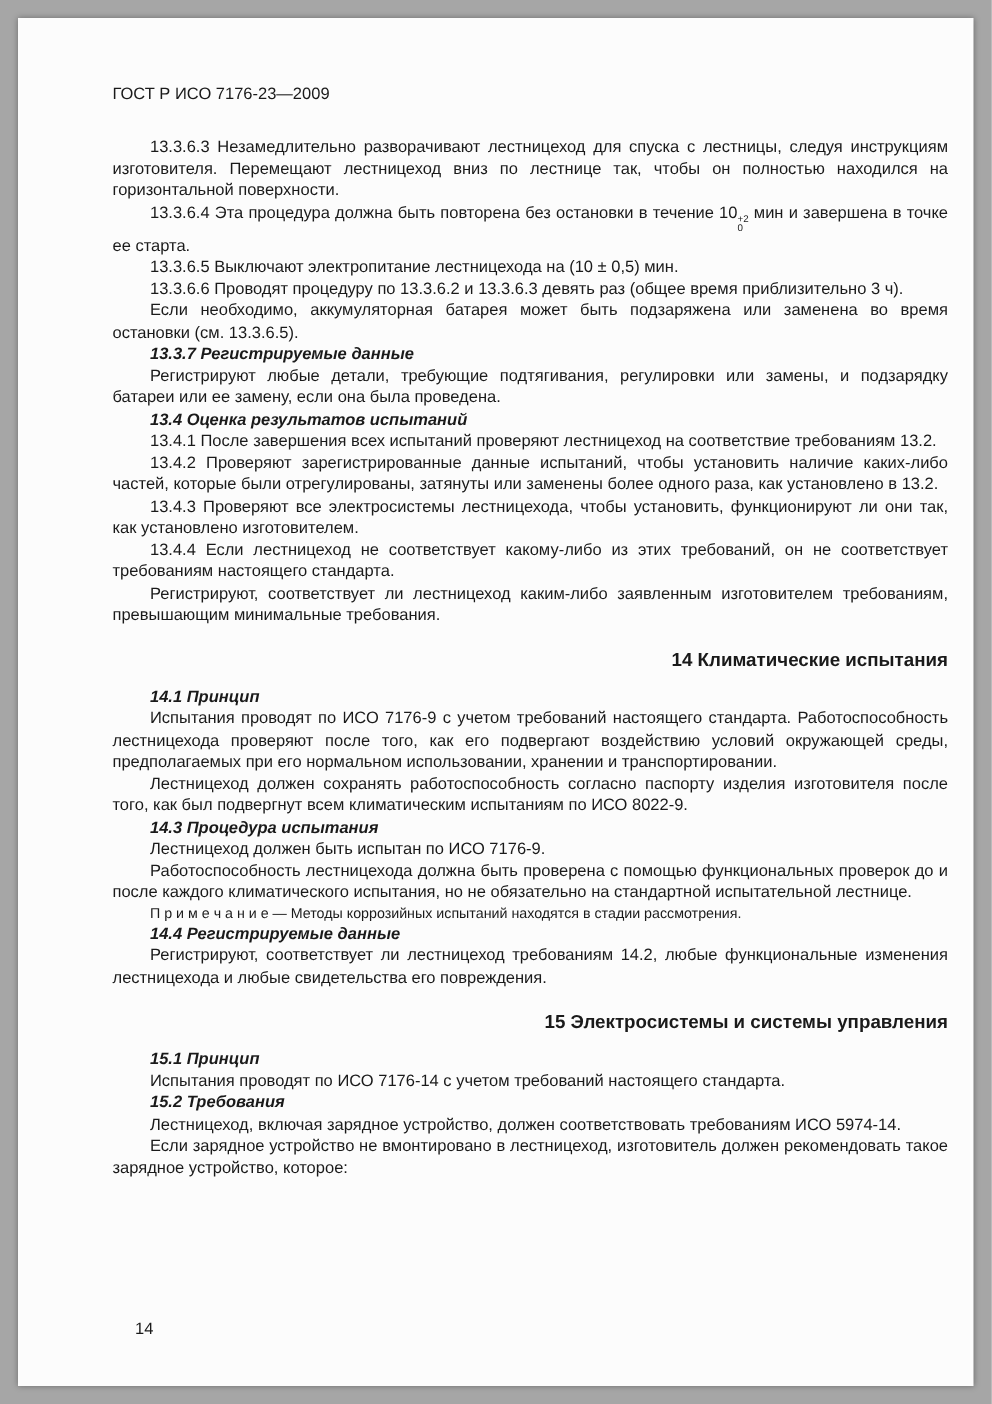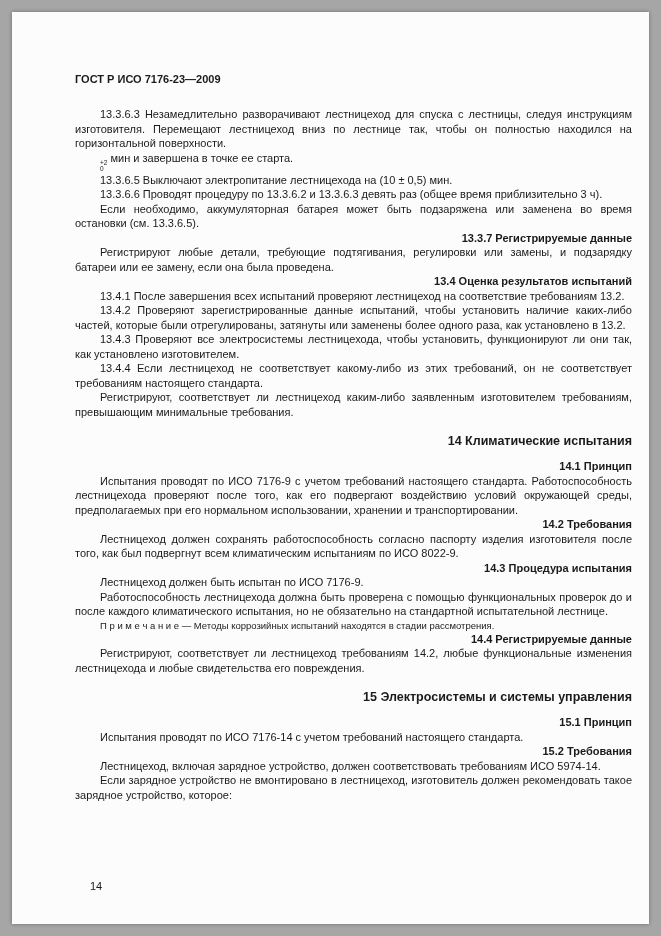--- a/index.html
+++ b/index.html
@@ -20,35 +20,36 @@
     top: 12px;
     width: 637px;
     height: 912px;
     background: #fcfcfc;
     box-sizing: border-box;
     padding: 45px 17px 0 63px;
     box-shadow: 0 0 4px rgba(0,0,0,0.35);
   }
   .doc-header {
     font-size: 11px;
-    font-weight: bold;
+    font-weight: normal;
     color: #1a1a1a;
-    margin: 16px 0 22px 0;
+    margin: 0 0 22px 0;
   }
   p {
     margin: 0;
     font-size: 11px;
     line-height: 14.5px;
     color: #1a1a1a;
     text-align: justify;
     text-indent: 25px;
   }
   p.sub-heading {
     font-weight: bold;
-    text-align: right;
+    text-align: left;
+    font-style: italic;
   }
   p.main-heading {
     font-size: 12.5px;
     font-weight: bold;
     line-height: 16px;
     margin: 14px 0 10px 0;
     text-align: right;
   }
   p.note {
     font-size: 9.5px;
@@ -73,21 +74,21 @@
 </head>
 <body>
 
 <div class="viewport">
   <div class="page">
 
     <div class="doc-header">ГОСТ Р ИСО 7176-23—2009</div>
 
     <p>13.3.6.3  Незамедлительно разворачивают лестницеход для спуска с лестницы, следуя инструкциям изготовителя. Перемещают лестницеход вниз по лестнице так, чтобы он полностью находился на горизонтальной поверхности.</p>
 
-    <p><span class="tol">
+    <p><span>13.3.6.4  Эта процедура должна быть повторена без остановки в течение 10</span><span class="tol">
           <span>+2</span>
           <span>0</span>
         </span><span> мин и завершена в точке ее старта.</span></p>
 
     <p>13.3.6.5  Выключают электропитание лестницехода на (10 ± 0,5) мин.</p>
     <p>13.3.6.6  Проводят процедуру по 13.3.6.2 и 13.3.6.3 девять раз (общее время приблизительно 3 ч).</p>
     <p>Если необходимо, аккумуляторная батарея может быть подзаряжена или заменена во время остановки (см. 13.3.6.5).</p>
 
     <p class="sub-heading">13.3.7  Регистрируемые данные</p>
     <p>Регистрируют любые детали, требующие подтягивания, регулировки или замены, и подзарядку батареи или ее замену, если она была проведена.</p>
@@ -98,21 +99,20 @@
     <p>13.4.3  Проверяют все электросистемы лестницехода, чтобы установить, функционируют ли они так, как установлено изготовителем.</p>
     <p>13.4.4  Если лестницеход не соответствует какому-либо из этих требований, он не соответствует требованиям настоящего стандарта.</p>
 
     <p>Регистрируют, соответствует ли лестницеход каким-либо заявленным изготовителем требованиям, превышающим минимальные требования.</p>
 
     <p class="main-heading">14  Климатические испытания</p>
 
     <p class="sub-heading">14.1  Принцип</p>
     <p>Испытания проводят по ИСО 7176-9 с учетом требований настоящего стандарта. Работоспособность лестницехода проверяют после того, как его подвергают воздействию условий окружающей среды, предполагаемых при его нормальном использовании, хранении и транспортировании.</p>
 
-    <p class="sub-heading">14.2  Требования</p>
     <p>Лестницеход должен сохранять работоспособность согласно паспорту изделия изготовителя после того, как был подвергнут всем климатическим испытаниям по ИСО 8022-9.</p>
 
     <p class="sub-heading">14.3  Процедура испытания</p>
     <p>Лестницеход должен быть испытан по ИСО 7176-9.</p>
     <p>Работоспособность лестницехода должна быть проверена с помощью функциональных проверок до и после каждого климатического испытания, но не обязательно на стандартной испытательной лестнице.</p>
 
     <p class="note">П р и м е ч а н и е — Методы коррозийных испытаний находятся в стадии рассмотрения.</p>
 
     <p class="sub-heading">14.4  Регистрируемые данные</p>
     <p>Регистрируют, соответствует ли лестницеход требованиям 14.2, любые функциональные изменения лестницехода и любые свидетельства его повреждения.</p>

